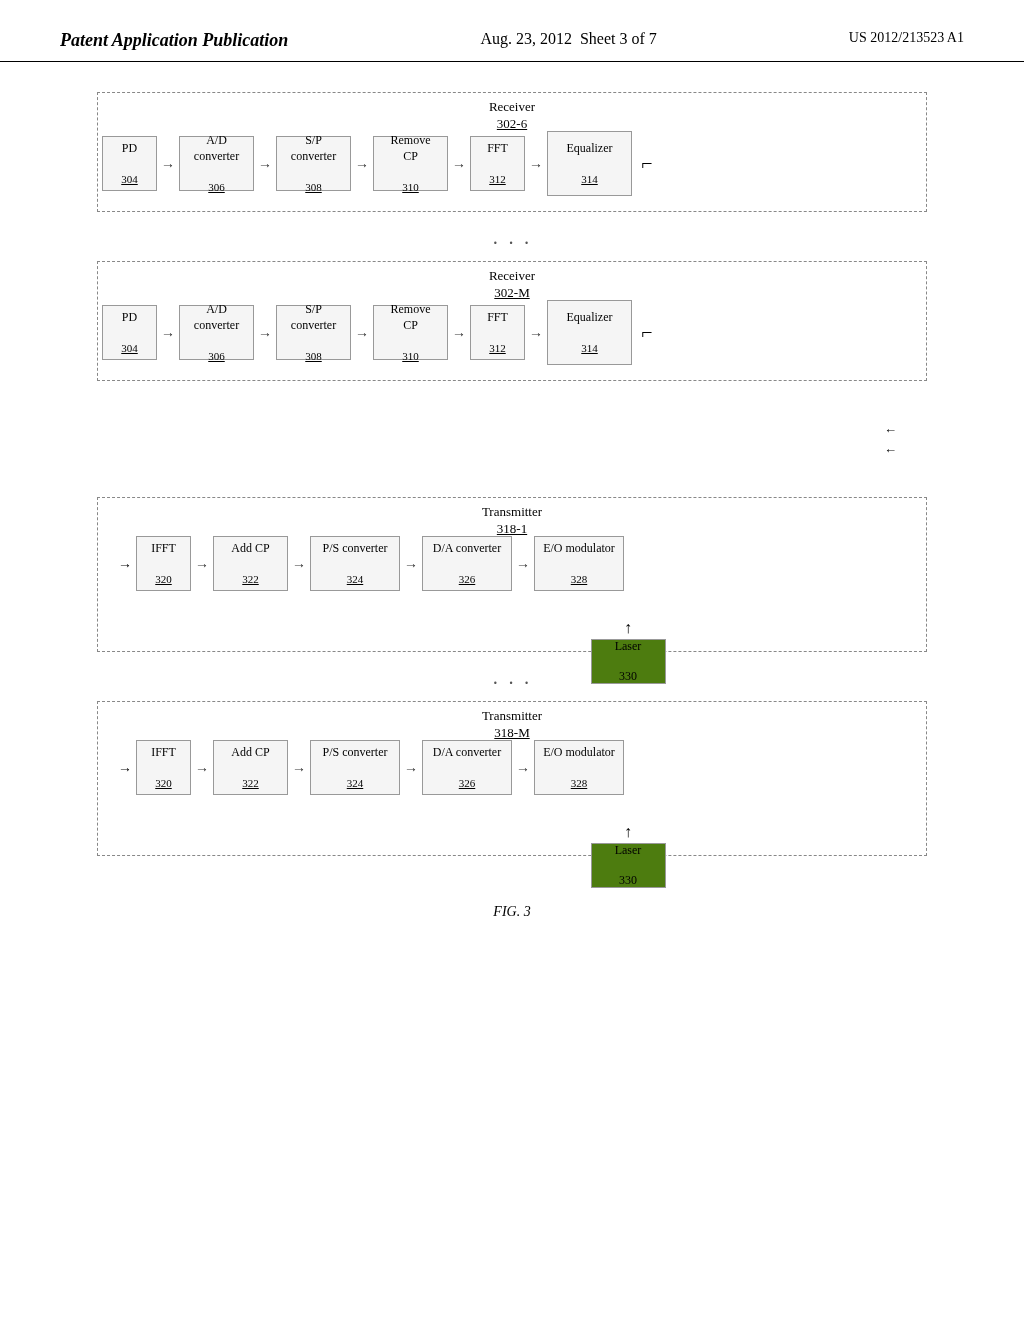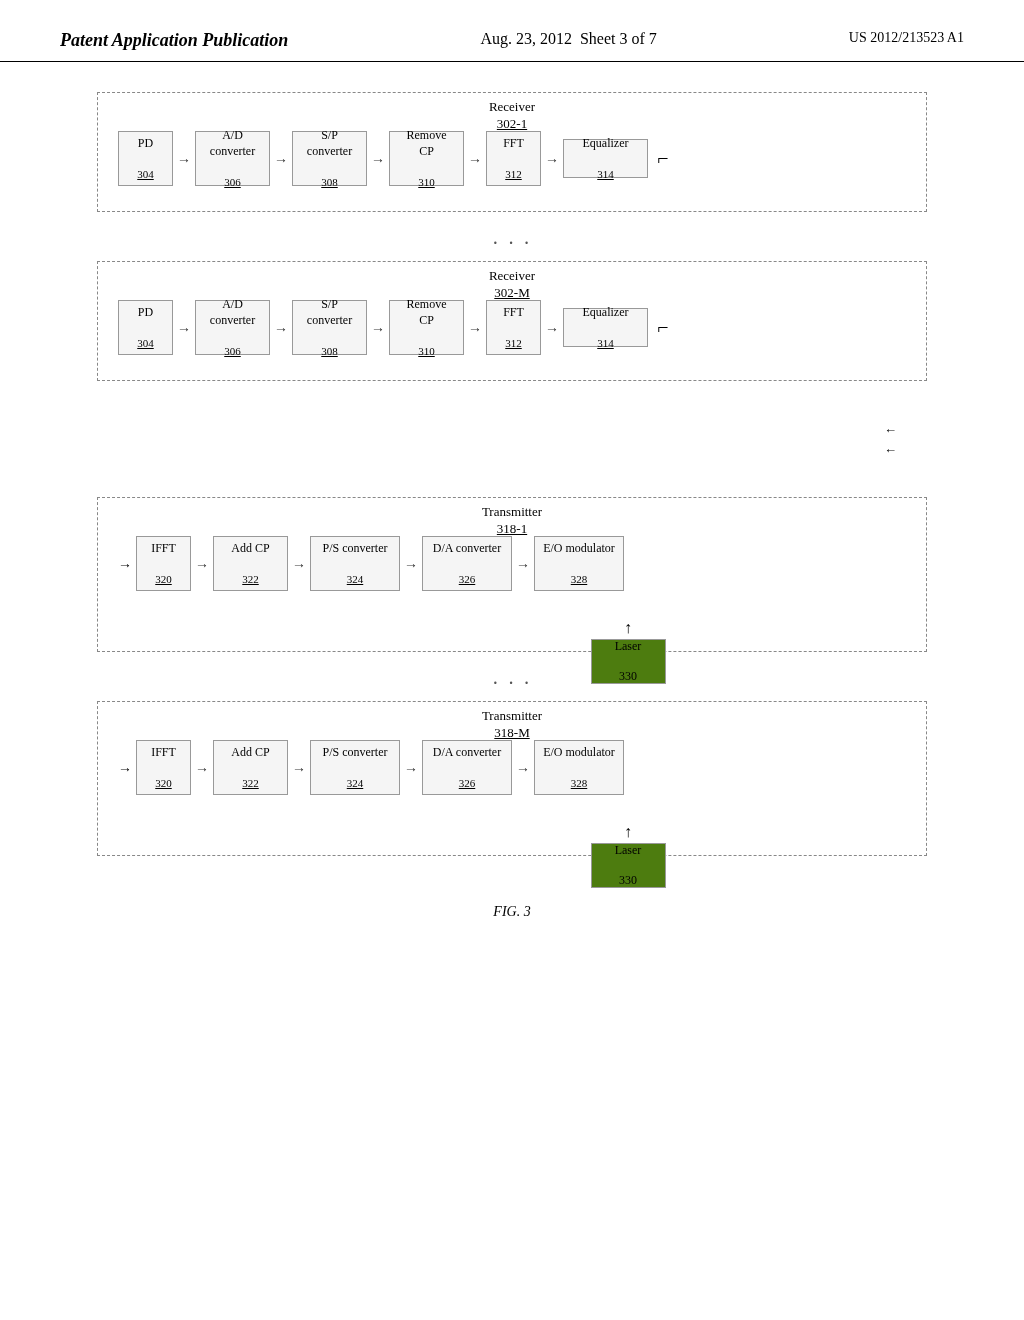--- a/index.html
+++ b/index.html
@@ -83,21 +83,21 @@
       border: 1px dashed #888;
       position: relative;
       margin-bottom: 18px;
     }
     .receiver-container .container-label {
       top: 6px;
     }
     .receiver-inner-row {
       position: absolute;
       top: 38px;
-      left: 20px;
+      left: 4px;
       display: flex;
       align-items: center;
     }
 
     
     .transmitter-container {
       width: 830px;
       height: 155px;
       border: 1px dashed #888;
       position: relative;
@@ -107,21 +107,21 @@
       position: absolute;
       top: 38px;
       left: 20px;
       display: flex;
       align-items: center;
     }
 
     
     .blk-sm { width: 55px; height: 55px; }
     .blk-md { width: 75px; height: 55px; }
-    .blk-lg { width: 85px; height: 39px; }
+    .blk-lg { width: 85px; height: 65px; }
 
     
     .laser-block {
       position: absolute;
       width: 75px;
       height: 45px;
       border: 1px solid #999;
       background: #4d7c0f;
       display: flex;
       flex-direction: column;
@@ -183,21 +183,21 @@
   </div>
   <div class="header-right">
     <span>US 2012/213523 A1</span>
   </div>
 </div>
 
 <div class="diagram-area">
 
   <div class="receiver-container">
     <div class="container-label">
-      Receiver<br><span style="text-decoration:underline;">302-1</span>
+      Receiver<br><span style="text-decoration:underline;">302-6</span>
     </div>
     <div class="receiver-inner-row">
 
       <div class="block blk-sm">
         <span>PD</span>
           <br>
           <span class="ref">304</span>
       </div>
       <div class="arrow">→</div>
 

